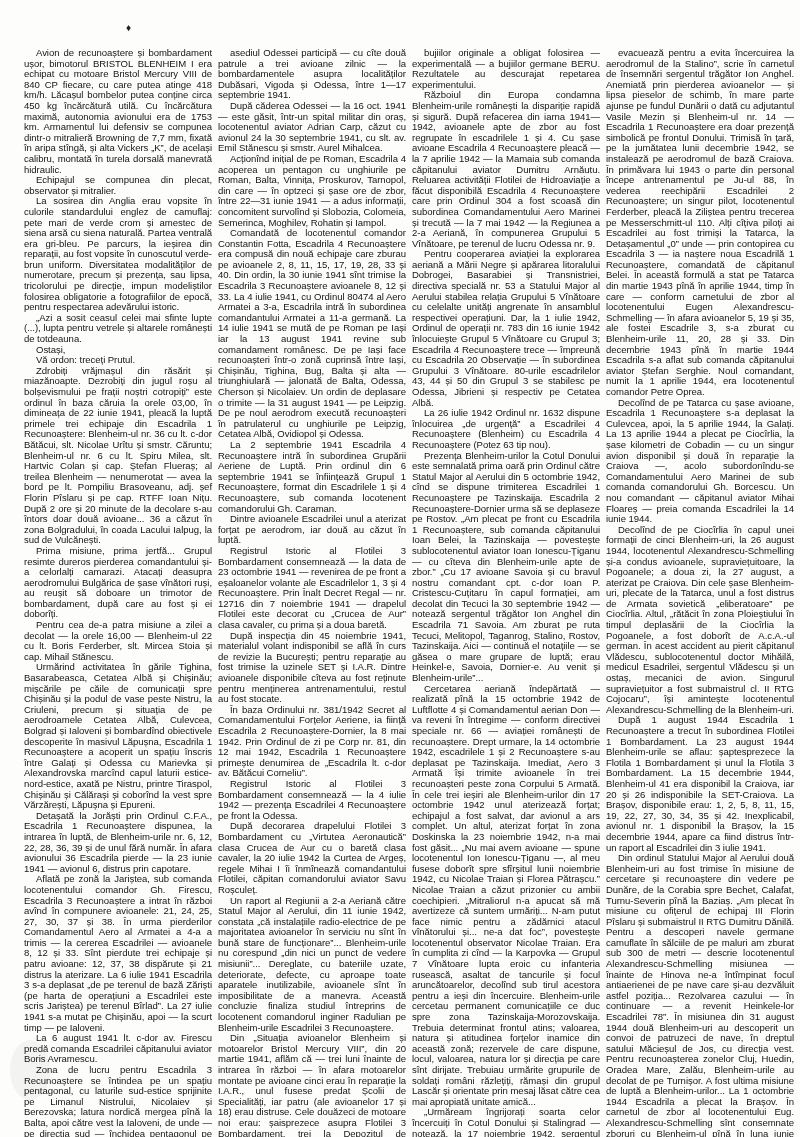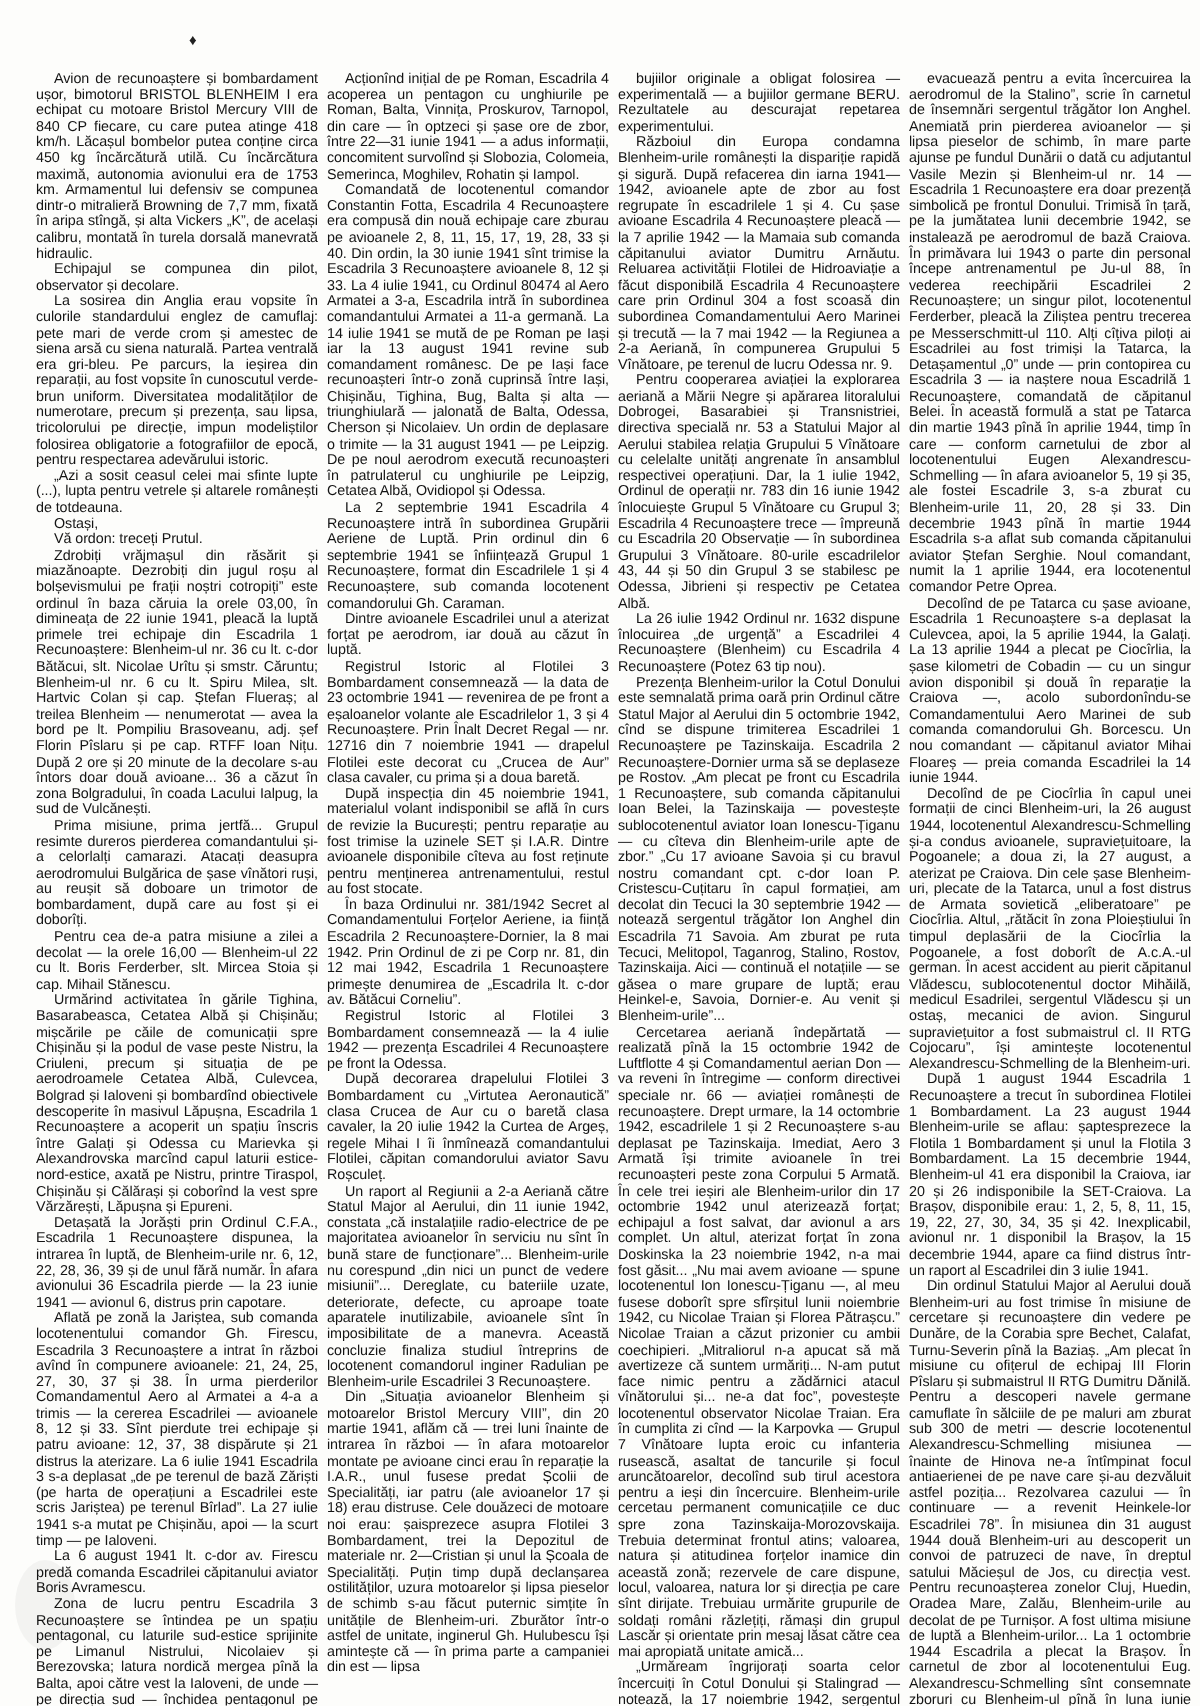--- a/index.html
+++ b/index.html
@@ -30,35 +30,37 @@
 </style>
 </head>
 <body>
 
 <div class="page">
   <div class="ornament">♦</div>
 
   <div class="columns">
     <div class="col">
         <p>Avion de recunoaștere și bombardament ușor, bimotorul BRISTOL BLENHEIM I era echipat cu motoare Bristol Mercury VIII de 840 CP fiecare, cu care putea atinge 418 km/h. Lăcașul bombelor putea conține circa 450 kg încărcătură utilă. Cu încărcătura maximă, autonomia avionului era de 1753 km. Armamentul lui defensiv se compunea dintr-o mitralieră Browning de 7,7 mm, fixată în aripa stîngă, și alta Vickers „K”, de același calibru, montată în turela dorsală manevrată hidraulic.</p>
-        <p>Echipajul se compunea din pilot, observator și decolare.</p>
+        <p>Echipajul se compunea din plecat, observator și mitralier.</p>
         <p>La sosirea din Anglia erau vopsite în culorile standardului englez de camuflaj: pete mari de verde crom și amestec de siena arsă cu siena naturală. Partea ventrală era gri-bleu. Pe parcurs, la ieșirea din reparații, au fost vopsite în cunoscutul verde-brun uniform. Diversitatea modalităților de numerotare, precum și prezența, sau lipsa, tricolorului pe direcție, impun modeliștilor folosirea obligatorie a fotografiilor de epocă, pentru respectarea adevărului istoric.</p>
         <p>„Azi a sosit ceasul celei mai sfinte lupte (...), lupta pentru vetrele și altarele românești de totdeauna.</p>
         <p>Ostași,</p>
         <p>Vă ordon: treceți Prutul.</p>
         <p>Zdrobiți vrăjmașul din răsărit și miazănoapte. Dezrobiți din jugul roșu al bolșevismului pe frații noștri cotropiți” este ordinul în baza căruia la orele 03,00, în dimineața de 22 iunie 1941, pleacă la luptă primele trei echipaje din Escadrila 1 Recunoaștere: Blenheim-ul nr. 36 cu lt. c-dor Bătăcui, slt. Nicolae Urîtu și smstr. Căruntu; Blenheim-ul nr. 6 cu lt. Spiru Milea, slt. Hartvic Colan și cap. Ștefan Flueraș; al treilea Blenheim — nenumerotat — avea la bord pe lt. Pompiliu Brasoveanu, adj. șef Florin Pîslaru și pe cap. RTFF Ioan Nițu. După 2 ore și 20 minute de la decolare s-au întors doar două avioane... 36 a căzut în zona Bolgradului, în coada Lacului Ialpug, la sud de Vulcănești.</p>
         <p>Prima misiune, prima jertfă... Grupul resimte dureros pierderea comandantului și-a celorlalți camarazi. Atacați deasupra aerodromului Bulgărica de șase vînători ruși, au reușit să doboare un trimotor de bombardament, după care au fost și ei doborîți.</p>
         <p>Pentru cea de-a patra misiune a zilei a decolat — la orele 16,00 — Blenheim-ul 22 cu lt. Boris Ferderber, slt. Mircea Stoia și cap. Mihail Stănescu.</p>
         <p>Urmărind activitatea în gările Tighina, Basarabeasca, Cetatea Albă și Chișinău; mișcările pe căile de comunicații spre Chișinău și la podul de vase peste Nistru, la Criuleni, precum și situația de pe aerodroamele Cetatea Albă, Culevcea, Bolgrad și Ialoveni și bombardînd obiectivele descoperite în masivul Lăpușna, Escadrila 1 Recunoaștere a acoperit un spațiu înscris între Galați și Odessa cu Marievka și Alexandrovska marcînd capul laturii estice-nord-estice, axată pe Nistru, printre Tiraspol, Chișinău și Călărași și coborînd la vest spre Vărzărești, Lăpușna și Epureni.</p>
         <p>Detașată la Jorăști prin Ordinul C.F.A., Escadrila 1 Recunoaștere dispunea, la intrarea în luptă, de Blenheim-urile nr. 6, 12, 22, 28, 36, 39 și de unul fără număr. În afara avionului 36 Escadrila pierde — la 23 iunie 1941 — avionul 6, distrus prin capotare.</p>
         <p>Aflată pe zonă la Jariștea, sub comanda locotenentului comandor Gh. Firescu, Escadrila 3 Recunoaștere a intrat în război avînd în compunere avioanele: 21, 24, 25, 27, 30, 37 și 38. În urma pierderilor Comandamentul Aero al Armatei a 4-a a trimis — la cererea Escadrilei — avioanele 8, 12 și 33. Sînt pierdute trei echipaje și patru avioane: 12, 37, 38 dispărute și 21 distrus la aterizare. La 6 iulie 1941 Escadrila 3 s-a deplasat „de pe terenul de bază Zăriști (pe harta de operațiuni a Escadrilei este scris Jariștea) pe terenul Bîrlad”. La 27 iulie 1941 s-a mutat pe Chișinău, apoi — la scurt timp — pe Ialoveni.</p>
         <p>La 6 august 1941 lt. c-dor av. Firescu predă comanda Escadrilei căpitanului aviator Boris Avramescu.</p>
         <p>Zona de lucru pentru Escadrila 3 Recunoaștere se întindea pe un spațiu pentagonal, cu laturile sud-estice sprijinite pe Limanul Nistrului, Nicolaiev și Berezovska; latura nordică mergea pînă la Balta, apoi către vest la Ialoveni, de unde — pe direcția sud — închidea pentagonul pe Liman. Ca și Escadrila 1 misiunile Escadrilei 3 vizează situația aerodromurilor Chișinău, Cetatea Albă, Ismail și Bolgrad și hidroscala de pe Liman. Se urmărește — în același timp — mișcarea navelor de război pe Dunăre. Escadrila supraveghează permanent circulația pe șosele și căi ferate, precum și situația podurilor. La</p>
       </div>
     <div class="col">
+        <p>asediul Odessei participă — cu cîte două patrule a trei avioane zilnic — la bombardamentele asupra localităților Dubăsari, Vigoda și Odessa, între 1—17 septembrie 1941.</p>
+        <p>După căderea Odessei — la 16 oct. 1941 — este găsit, într-un spital militar din oraș, locotenentul aviator Adrian Carp, căzut cu avionul 24 la 30 septembrie 1941, cu slt. av. Emil Stănescu și smstr. Aurel Mihalcea.</p>
         <p>Acționînd inițial de pe Roman, Escadrila 4 acoperea un pentagon cu unghiurile pe Roman, Balta, Vinnița, Proskurov, Tarnopol, din care — în optzeci și șase ore de zbor, între 22—31 iunie 1941 — a adus informații, concomitent survolînd și Slobozia, Colomeia, Semerinca, Moghilev, Rohatin și Iampol.</p>
         <p>Comandată de locotenentul comandor Constantin Fotta, Escadrila 4 Recunoaștere era compusă din nouă echipaje care zburau pe avioanele 2, 8, 11, 15, 17, 19, 28, 33 și 40. Din ordin, la 30 iunie 1941 sînt trimise la Escadrila 3 Recunoaștere avioanele 8, 12 și 33. La 4 iulie 1941, cu Ordinul 80474 al Aero Armatei a 3-a, Escadrila intră în subordinea comandantului Armatei a 11-a germană. La 14 iulie 1941 se mută de pe Roman pe Iași iar la 13 august 1941 revine sub comandament românesc. De pe Iași face recunoașteri într-o zonă cuprinsă între Iași, Chișinău, Tighina, Bug, Balta și alta — triunghiulară — jalonată de Balta, Odessa, Cherson și Nicolaiev. Un ordin de deplasare o trimite — la 31 august 1941 — pe Leipzig. De pe noul aerodrom execută recunoașteri în patrulaterul cu unghiurile pe Leipzig, Cetatea Albă, Ovidiopol și Odessa.</p>
         <p>La 2 septembrie 1941 Escadrila 4 Recunoaștere intră în subordinea Grupării Aeriene de Luptă. Prin ordinul din 6 septembrie 1941 se înființează Grupul 1 Recunoaștere, format din Escadrilele 1 și 4 Recunoaștere, sub comanda locotenent comandorului Gh. Caraman.</p>
         <p>Dintre avioanele Escadrilei unul a aterizat forțat pe aerodrom, iar două au căzut în luptă.</p>
         <p>Registrul Istoric al Flotilei 3 Bombardament consemnează — la data de 23 octombrie 1941 — revenirea de pe front a eșaloanelor volante ale Escadrilelor 1, 3 și 4 Recunoaștere. Prin Înalt Decret Regal — nr. 12716 din 7 noiembrie 1941 — drapelul Flotilei este decorat cu „Crucea de Aur” clasa cavaler, cu prima și a doua baretă.</p>
         <p>După inspecția din 45 noiembrie 1941, materialul volant indisponibil se află în curs de revizie la București; pentru reparație au fost trimise la uzinele SET și I.A.R. Dintre avioanele disponibile cîteva au fost reținute pentru menținerea antrenamentului, restul au fost stocate.</p>
         <p>În baza Ordinului nr. 381/1942 Secret al Comandamentului Forțelor Aeriene, ia ființă Escadrila 2 Recunoaștere-Dornier, la 8 mai 1942. Prin Ordinul de zi pe Corp nr. 81, din 12 mai 1942, Escadrila 1 Recunoaștere primește denumirea de „Escadrila lt. c-dor av. Bătăcui Corneliu”.</p>
         <p>Registrul Istoric al Flotilei 3 Bombardament consemnează — la 4 iulie 1942 — prezența Escadrilei 4 Recunoaștere pe front la Odessa.</p>
         <p>După decorarea drapelului Flotilei 3 Bombardament cu „Virtutea Aeronautică” clasa Crucea de Aur cu o baretă clasa cavaler, la 20 iulie 1942 la Curtea de Argeș, regele Mihai I îi înmînează comandantului Flotilei, căpitan comandorului aviator Savu Roșculeț.</p>
         <p>Un raport al Regiunii a 2-a Aeriană către Statul Major al Aerului, din 11 iunie 1942, constata „că instalațiile radio-electrice de pe majoritatea avioanelor în serviciu nu sînt în bună stare de funcționare”... Blenheim-urile nu corespund „din nici un punct de vedere misiunii”... Dereglate, cu bateriile uzate, deteriorate, defecte, cu aproape toate aparatele inutilizabile, avioanele sînt în imposibilitate de a manevra. Această concluzie finaliza studiul întreprins de locotenent comandorul inginer Radulian pe Blenheim-urile Escadrilei 3 Recunoaștere.</p>

